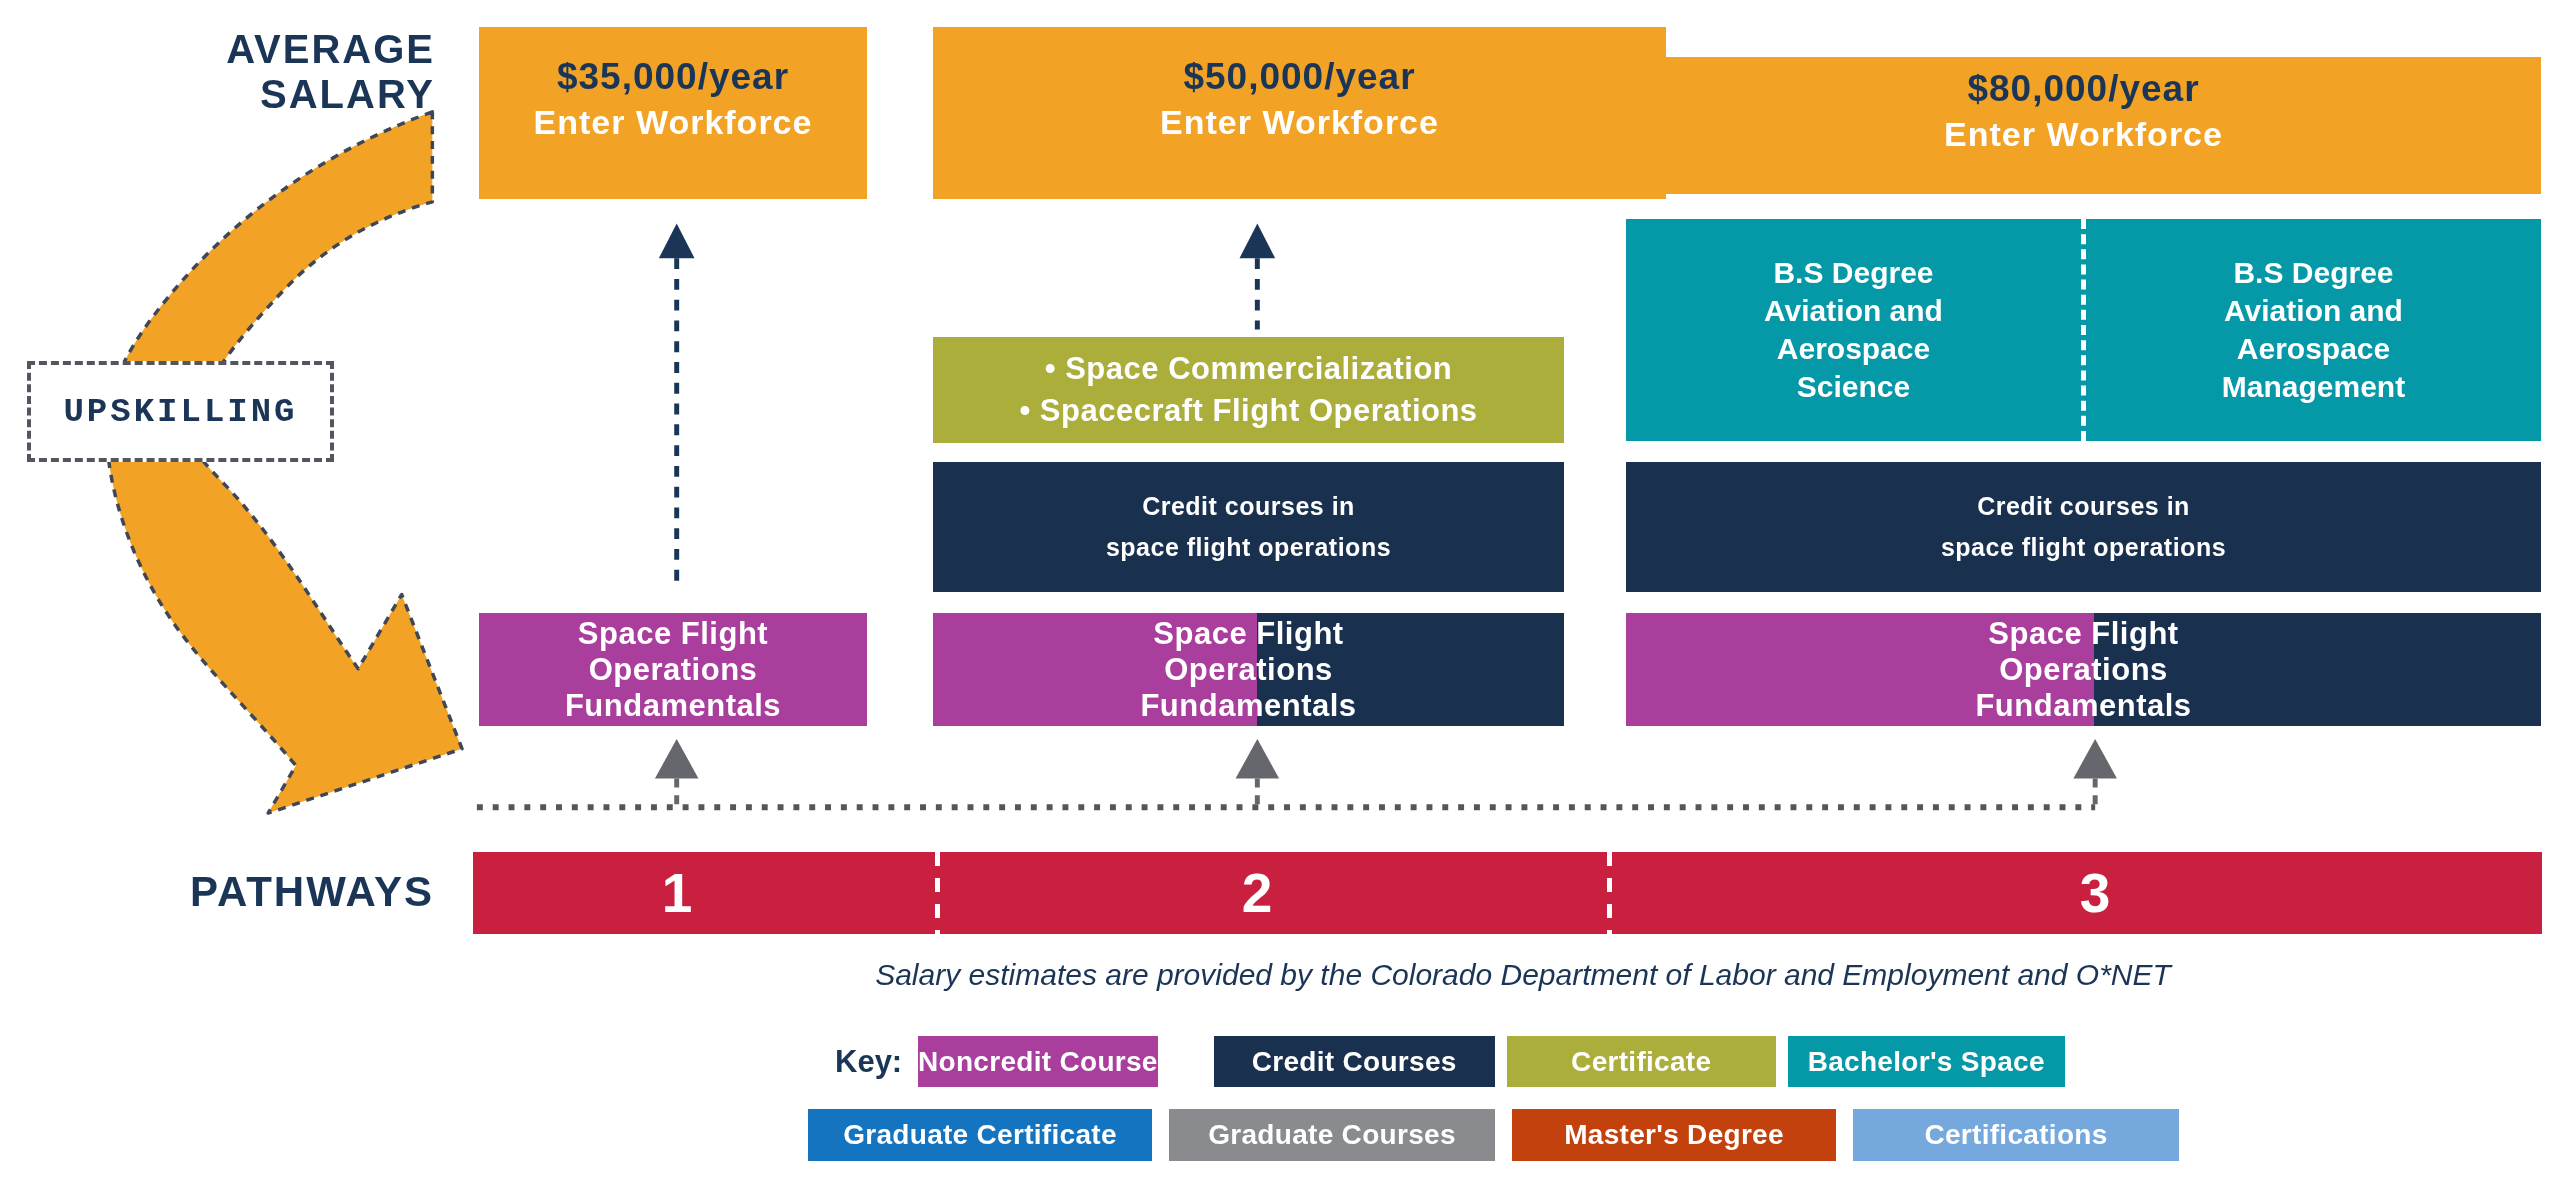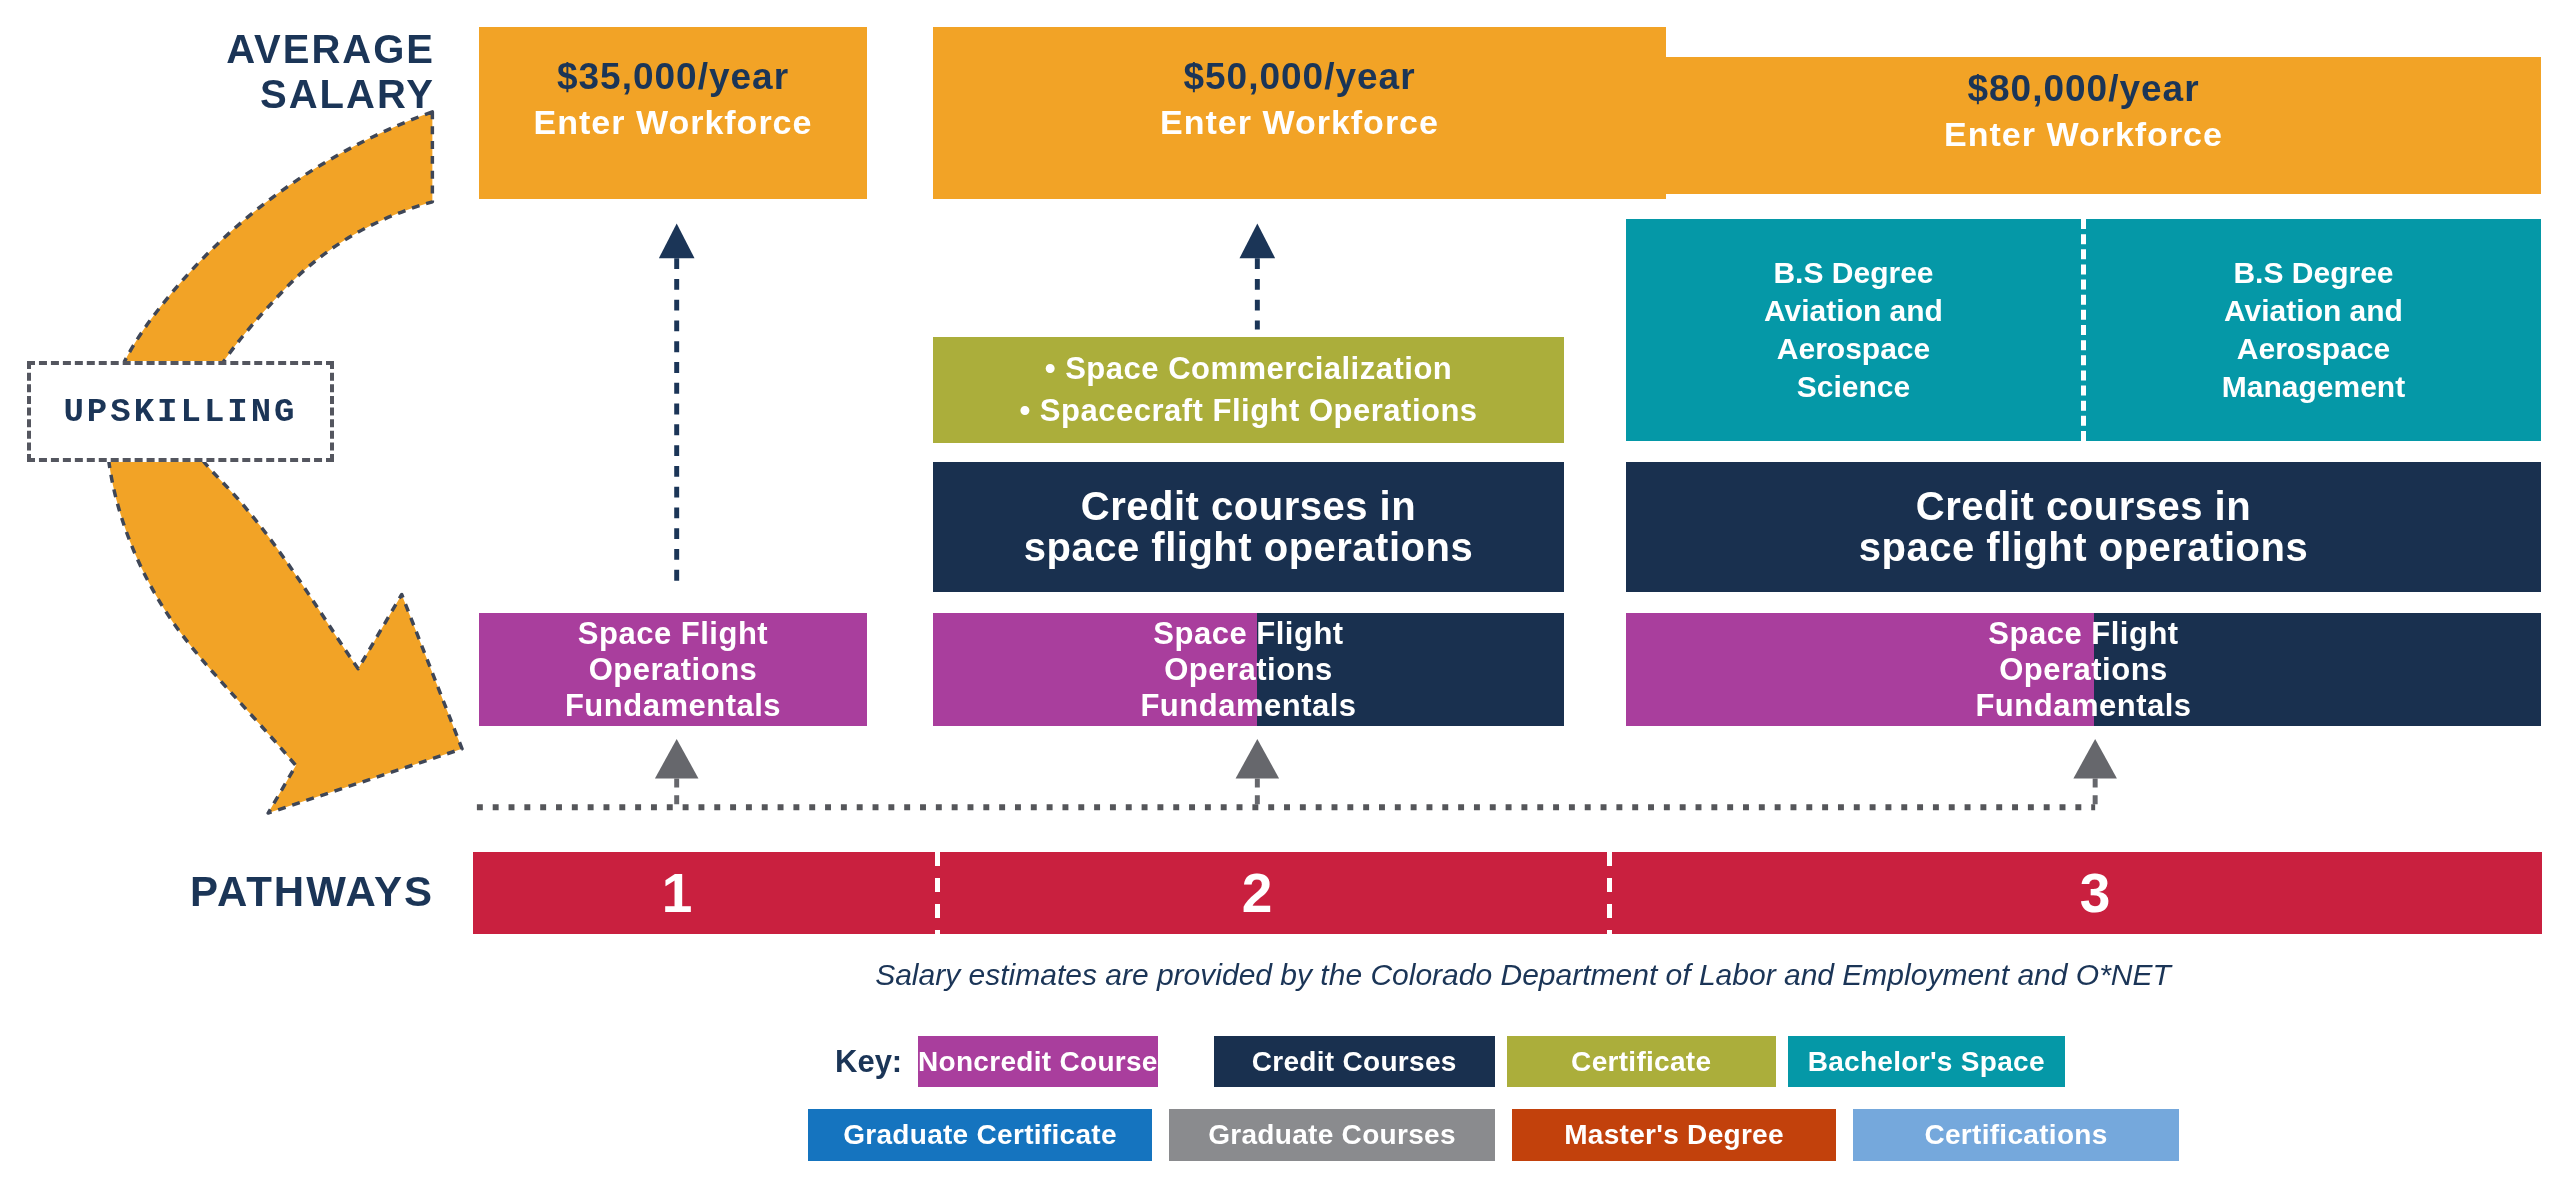--- a/index.html
+++ b/index.html
@@ -47,21 +47,21 @@
   .salary-3{left:1626px;top:27px;width:915px;height:137px;margin-top:30px;}
 
   .teal-band{left:1626px;top:219px;width:915px;height:222px;background:var(--teal);
              display:flex;flex-direction:row;}
   .teal-half{flex:1;display:flex;flex-direction:column;align-items:center;justify-content:center;
              text-align:center;color:#fff;font-size:30px;font-weight:bold;line-height:38px;}
   .teal-half + .teal-half{border-left:5px dashed #fff;}
 
   .cert-box{left:933px;top:337px;width:631px;height:106px;background:var(--olive);
             font-size:31px;line-height:42px;letter-spacing:0.5px;}
-  .credit-box{background:var(--navy);font-size:40px;line-height:41px;letter-spacing:0.5px;}
+  .credit-box{background:var(--navy);font-size:25px;line-height:41px;letter-spacing:0.5px;}
   .credit-2{left:933px;top:462px;width:631px;height:130px;}
   .credit-3{left:1626px;top:462px;width:915px;height:130px;}
 
   .noncredit-box{font-size:31px;line-height:36px;letter-spacing:0.5px;}
   .noncredit-1{left:479px;top:613px;width:388px;height:113px;background:var(--magenta);}
   .split-2{left:933px;top:613px;width:631px;height:113px;
            background:linear-gradient(90deg,var(--magenta) 0 51.4%,var(--navy) 51.4% 100%);}
   .split-3{left:1626px;top:613px;width:915px;height:113px;
            background:linear-gradient(90deg,var(--magenta) 0 51.1%,var(--navy) 51.1% 100%);}
 

